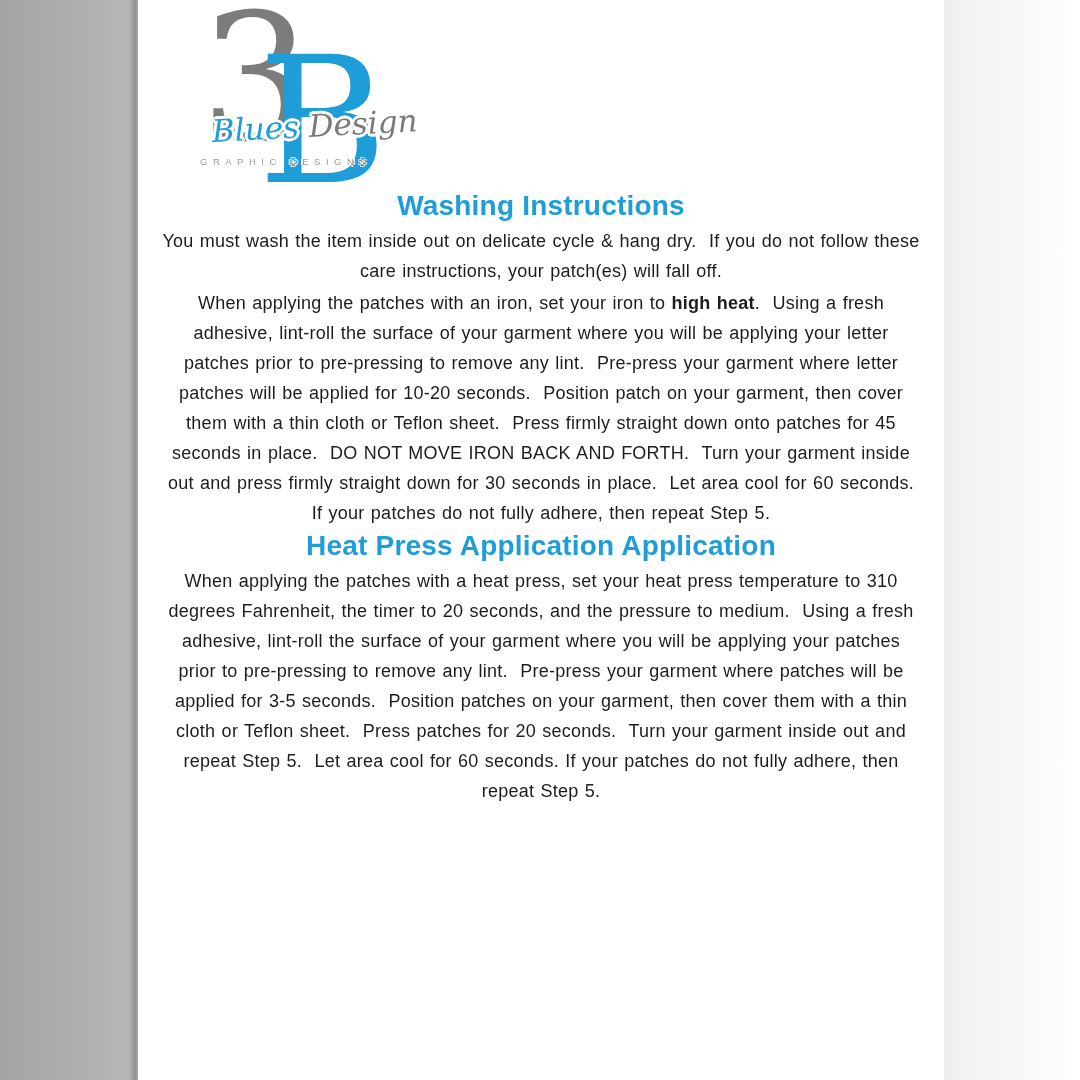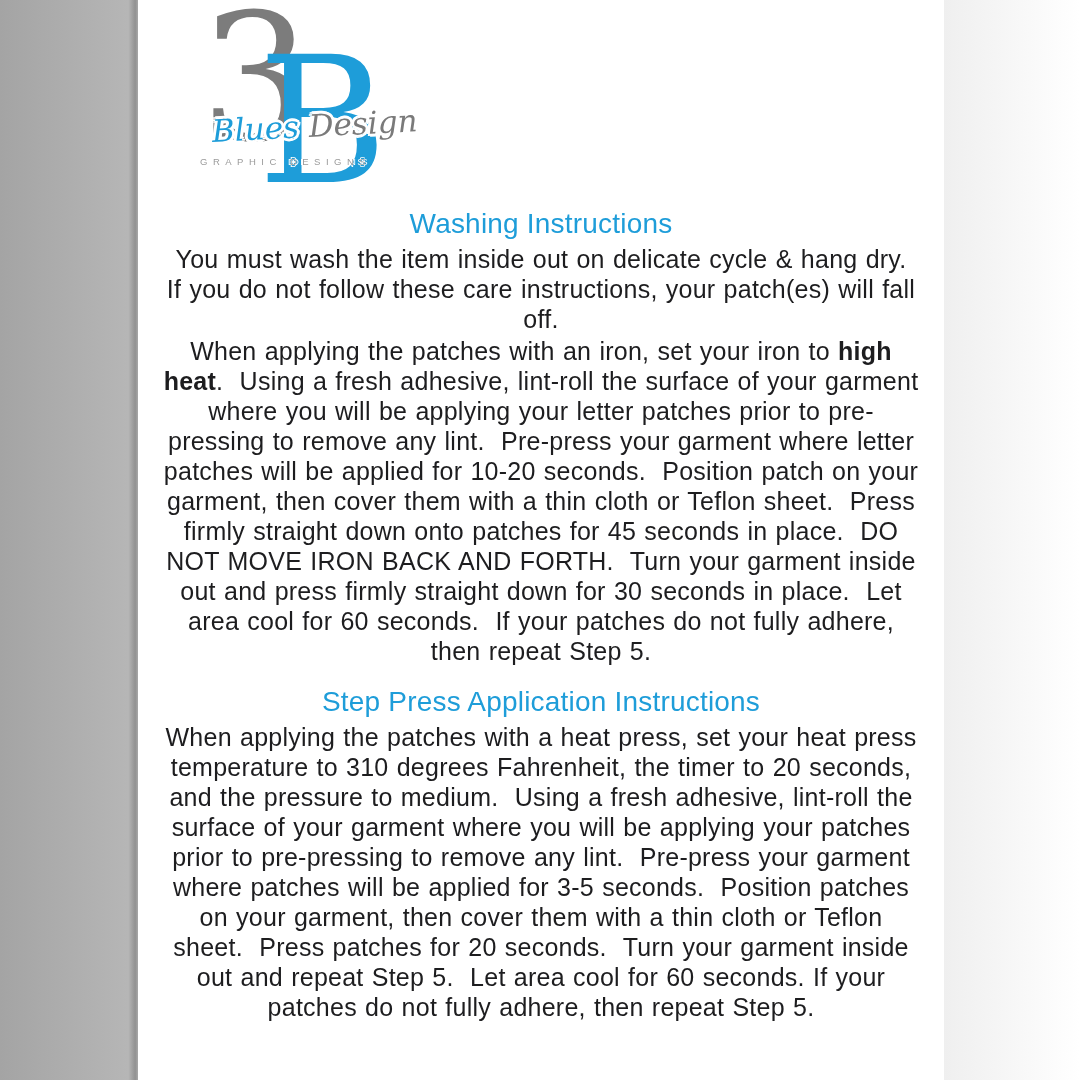--- a/index.html
+++ b/index.html
@@ -62,25 +62,25 @@
     letter-spacing:5px;word-spacing:12px;white-space:nowrap;
     transform:scaleX(0.70);transform-origin:50% 50%;
   }
   .title .amp{color:var(--accent);font-weight:700}
   
   .main{
     position:absolute;left:23px;top:188px;width:760px;text-align:center;
     color:var(--body-text);
   }
   .sec-h{
-    font-size:28px;line-height:32px;font-weight:400;color:var(--accent);
-    margin:20px 0 4px 0;letter-spacing:0.2px;
+    font-size:28px;line-height:32px;font-weight:700;color:var(--accent);
+    margin:2px 0 4px 0;letter-spacing:0.2px;
   }
   .sec-p{
-    font-size:25px;line-height:30px;letter-spacing:0.25px;word-spacing:1px;
+    font-size:18px;line-height:30px;letter-spacing:0.25px;word-spacing:1px;
     margin:0 0 2px 0;white-space:pre-wrap;
   }
   .sec-p b{font-weight:700}
 </style>
 </head>
 <body>
 
 <div class="left-bar"></div>
 <div class="right-shade"></div>
 
@@ -94,17 +94,17 @@
   </div>
 
 
   <div class="main">
 
     <h2 class="sec-h">Washing Instructions</h2>
     <p class="sec-p">You must wash the item inside out on delicate cycle &amp; hang dry.  If you do not follow these care instructions, your patch(es) will fall off.</p>
 
     <p class="sec-p"><span>When applying the patches with an iron, set your iron to </span><b>high heat</b><span>.  Using a fresh adhesive, lint-roll the surface of your garment where you will be applying your letter patches prior to pre-pressing to remove any lint.  Pre-press your garment where letter patches will be applied for 10-20 seconds.  Position patch on your garment, then cover them with a thin cloth or Teflon sheet.  Press firmly straight down onto patches for 45 seconds in place.  DO NOT MOVE IRON BACK AND FORTH.  Turn your garment inside out and press firmly straight down for 30 seconds in place.  Let area cool for 60 seconds.  If your patches do not fully adhere, then repeat Step 5.</span></p>
 
-    <h2 class="sec-h">Step Press Application Instructions</h2>
+    <h2 class="sec-h">Heat Press Application Application</h2>
     <p class="sec-p">When applying the patches with a heat press, set your heat press temperature to 310 degrees Fahrenheit, the timer to 20 seconds, and the pressure to medium.  Using a fresh adhesive, lint-roll the surface of your garment where you will be applying your patches prior to pre-pressing to remove any lint.  Pre-press your garment where patches will be applied for 3-5 seconds.  Position patches on your garment, then cover them with a thin cloth or Teflon sheet.  Press patches for 20 seconds.  Turn your garment inside out and repeat Step 5.  Let area cool for 60 seconds. If your patches do not fully adhere, then repeat Step 5.</p>
 
   </div>
 </div>
 
 </body></html>

